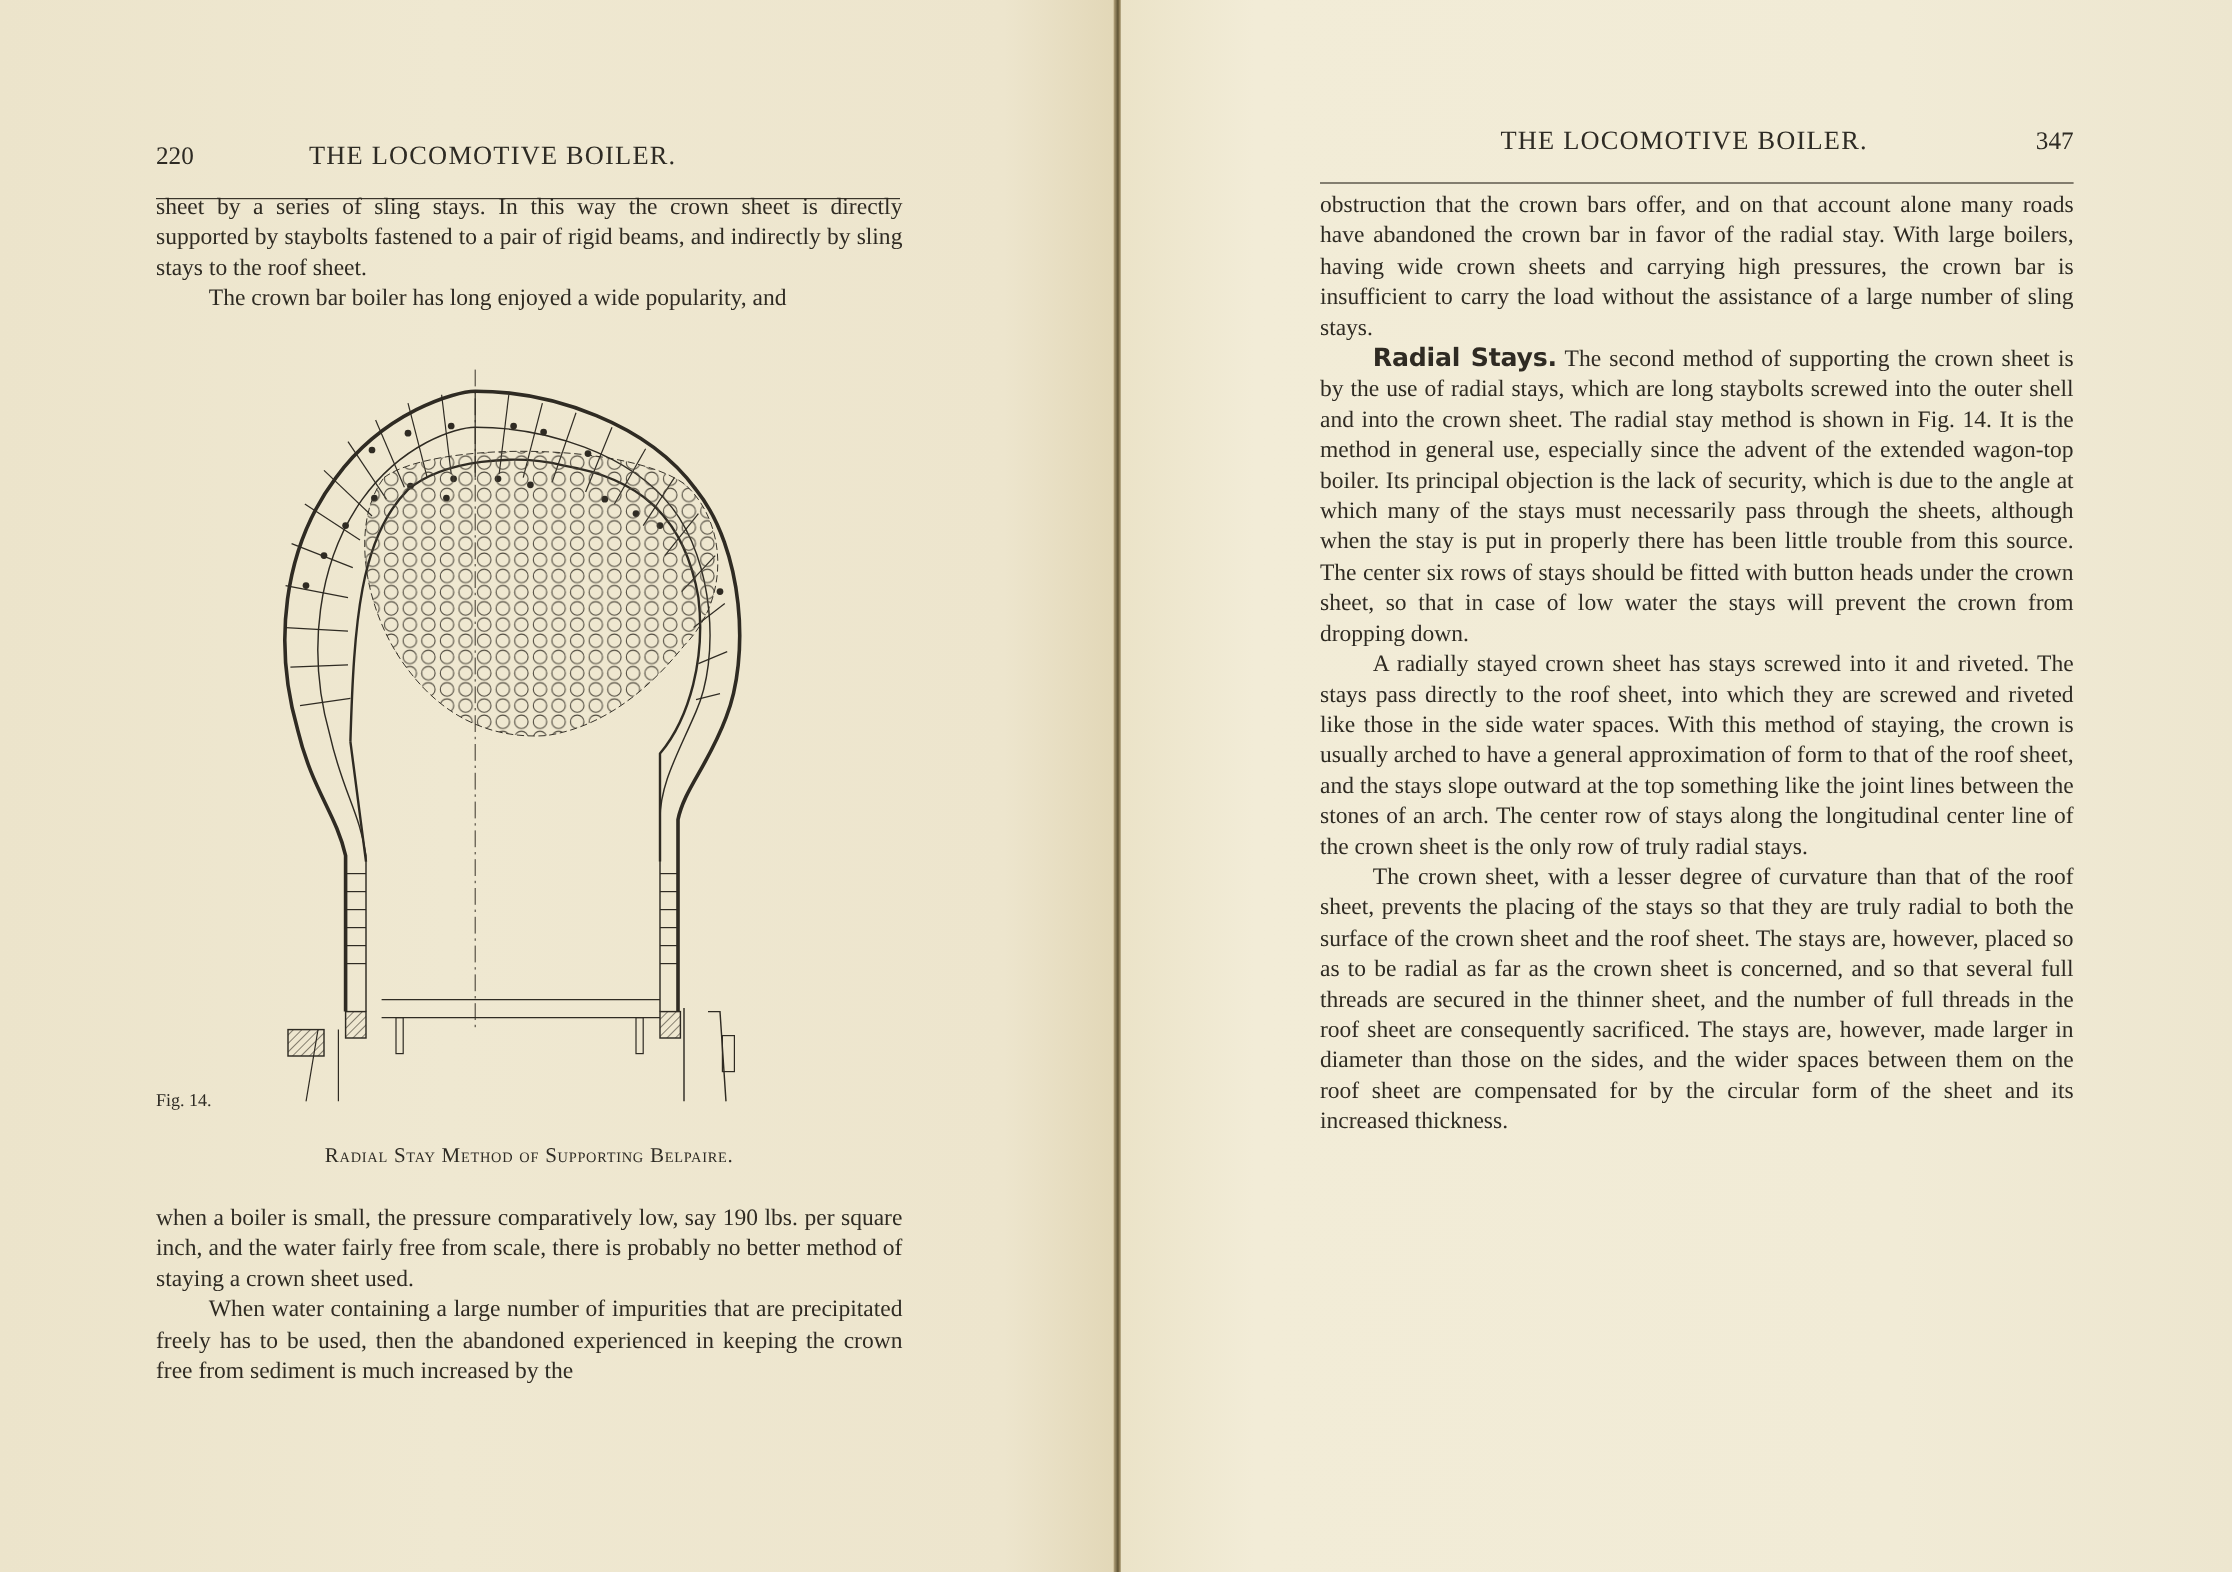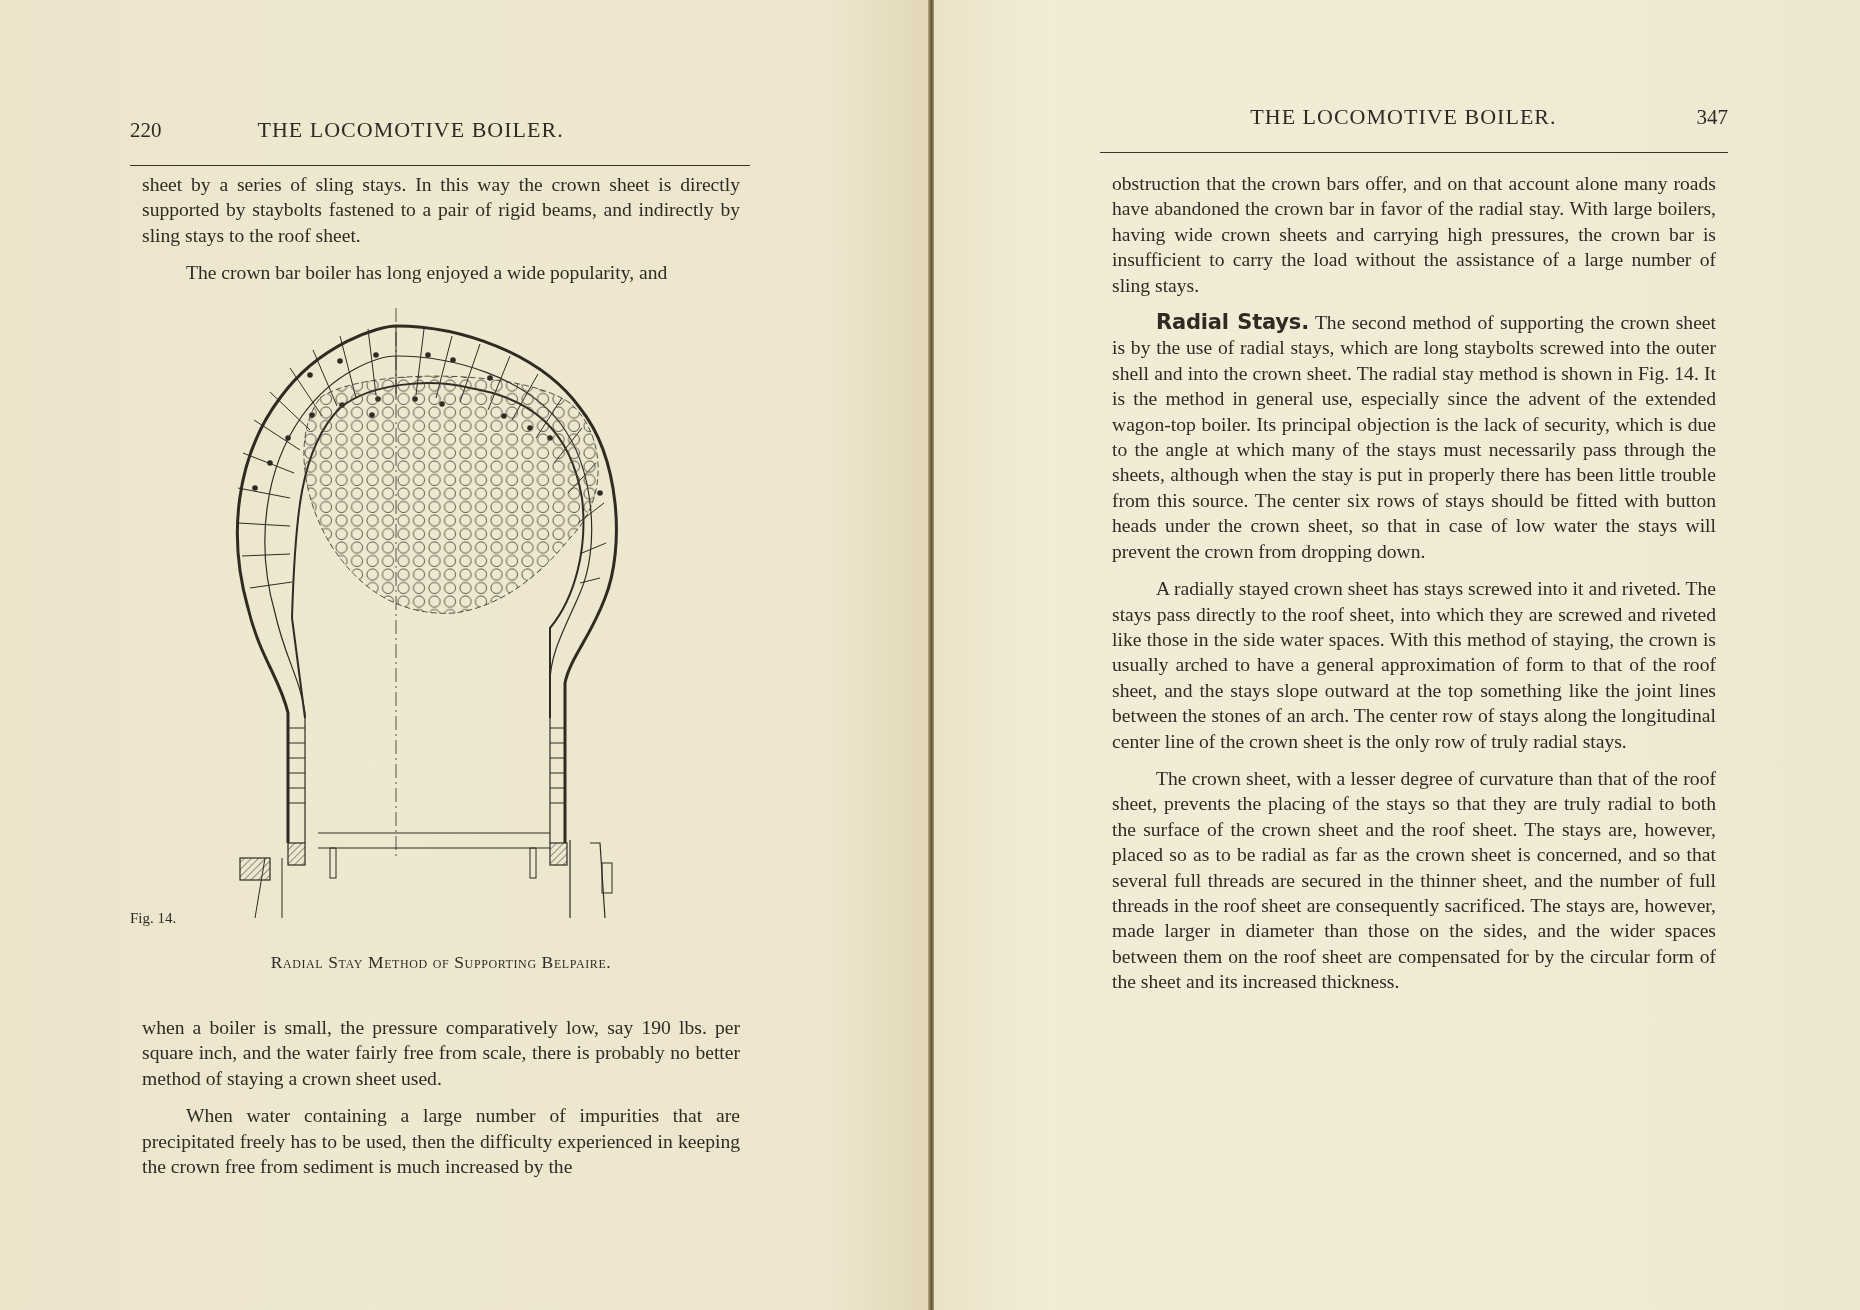--- a/index.html
+++ b/index.html
@@ -33,21 +33,21 @@
     }
     .left-head { left: 130px; width: 620px; margin-top: 13px; }
     .right-head { left: 1100px; width: 628px; }
     .left-head .title { margin-left: 96px; margin-right: auto; }
     .right-head .title { margin-left: auto; margin-right: 140px; }
     .page-num { font-size: 21px; letter-spacing: 0; }
     .text-block {
       position: absolute; font-size: 19.6px; line-height: 25.4px;
       text-align: justify; color: #2f2b23;
     }
-    .text-block p { margin: 12px; text-indent: 44px; }
+    .text-block p { margin: 0; text-indent: 44px; }
     .text-block p.noindent { text-indent: 0; }
     .left-top { left: 130px; top: 160px; width: 622px; }
     .left-bottom { left: 130px; top: 1003px; width: 622px; }
     .right-main { left: 1100px; top: 159px; width: 628px; }
     .bold-run { font-family: "DejaVu Sans", sans-serif; font-weight: bold; font-size: 21px; letter-spacing: -0.2px; }
     .figure {
       position: absolute; left: 210px; top: 298px; width: 460px; height: 620px;
     }
     .fig-label {
       position: absolute; left: 130px; top: 910px; width: 622px; text-align: left;
@@ -185,21 +185,21 @@
 <div class="running-head right-head">
   <span class="title">THE LOCOMOTIVE BOILER.</span>
   <span class="page-num">347</span>
 </div>
 
 <div class="fig-label">Fig. 14.</div>
 <div class="fig-caption">Radial Stay Method of Supporting Belpaire.</div>
 
 <div class="text-block left-bottom">
   <p class="noindent">when a boiler is small, the pressure comparatively low, say 190 lbs. per square inch, and the water fairly free from scale, there is probably no better method of staying a crown sheet used.</p>
-  <p>When water containing a large number of impurities that are precipitated freely has to be used, then the difficulty experienced in keeping the crown free from sediment is much increased by the</p>
+  <p>When water containing a large number of impurities that are precipitated freely has to be used, then the abandoned experienced in keeping the crown free from sediment is much increased by the</p>
 </div>
 
 <div class="text-block right-main">
   <p class="noindent">
     <span>obstruction that the crown bars offer, and on that account alone many roads have abandoned the crown bar in favor of the radial stay. With large boilers, having wide crown sheets and carrying high pressures, the crown bar is insufficient to carry the load without the assistance of a large number of sling stays.</span>
   </p>
   <p>
     <span class="bold-run">Radial Stays.</span>
     <span>The second method of supporting the crown sheet is by the use of radial stays, which are long staybolts screwed into the outer shell and into the crown sheet. The radial stay method is shown in Fig. 14. It is the method in general use, especially since the advent of the extended wagon-top boiler. Its principal objection is the lack of security, which is due to the angle at which many of the stays must necessarily pass through the sheets, although when the stay is put in properly there has been little trouble from this source. The center six rows of stays should be fitted with button heads under the crown sheet, so that in case of low water the stays will prevent the crown from dropping down.</span>
   </p>

